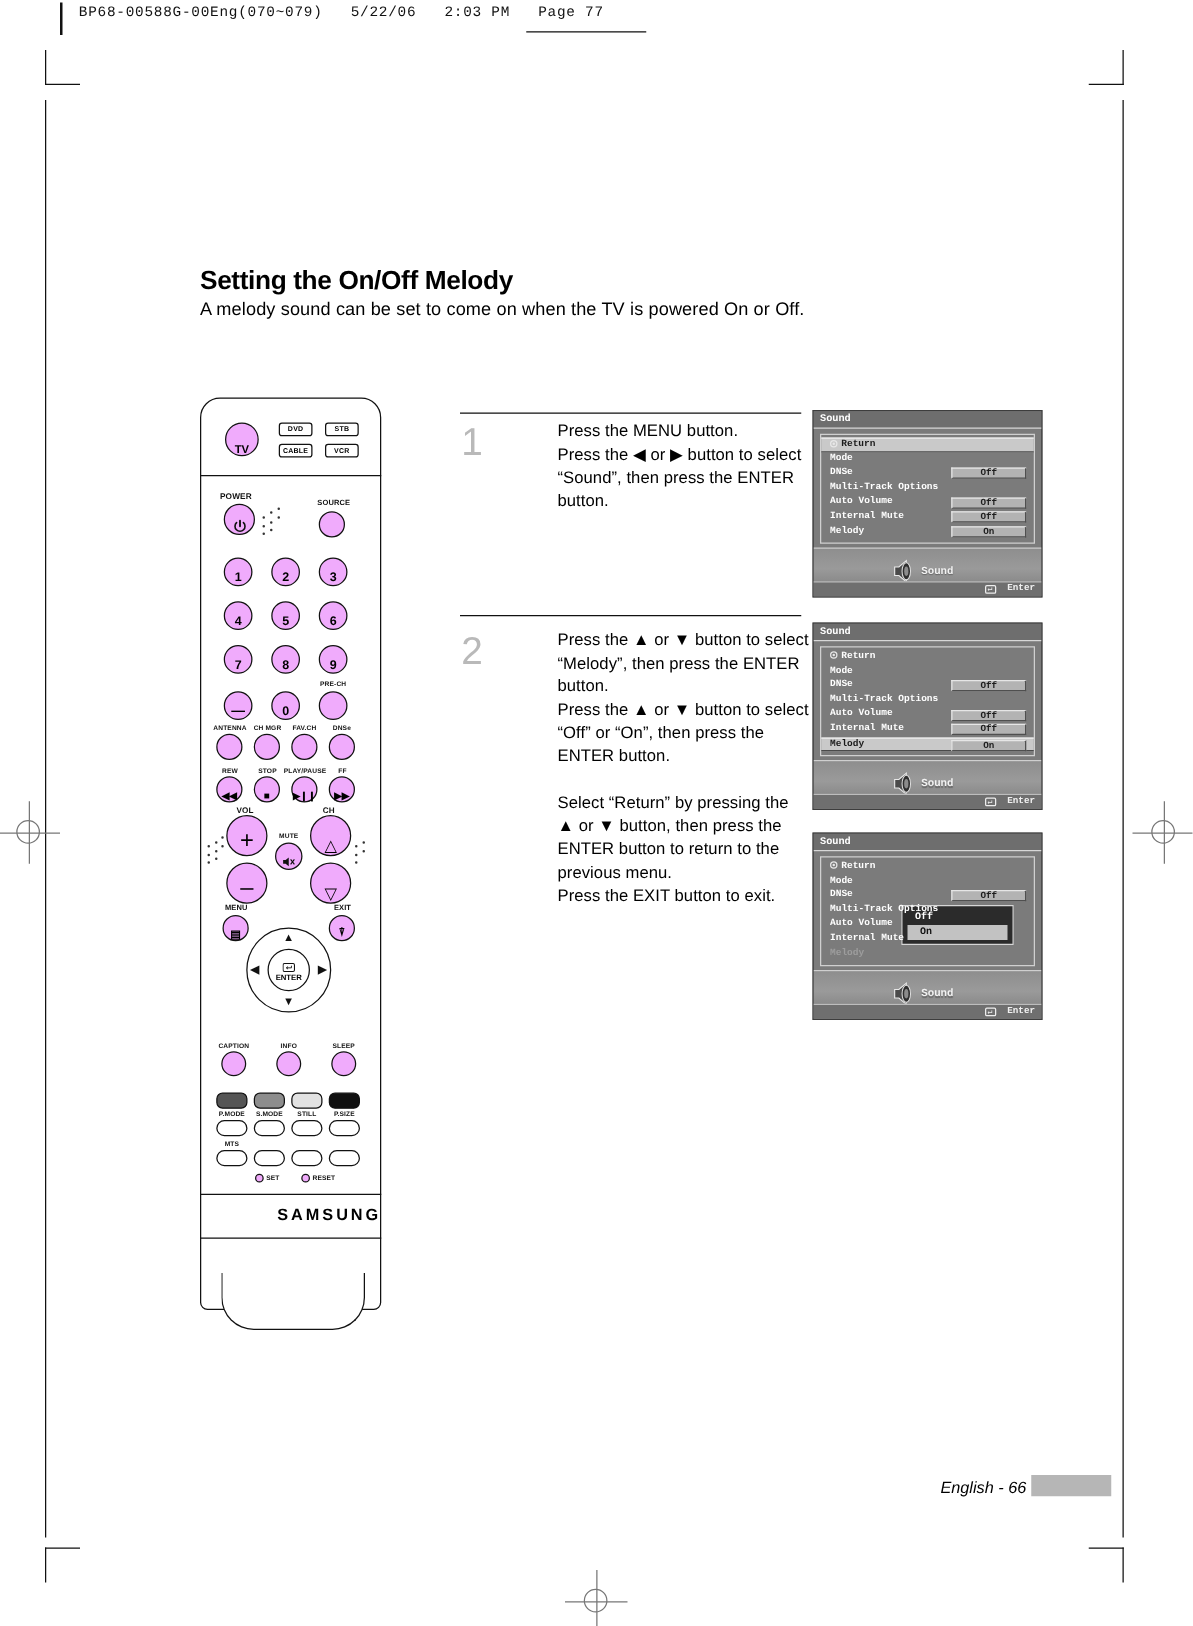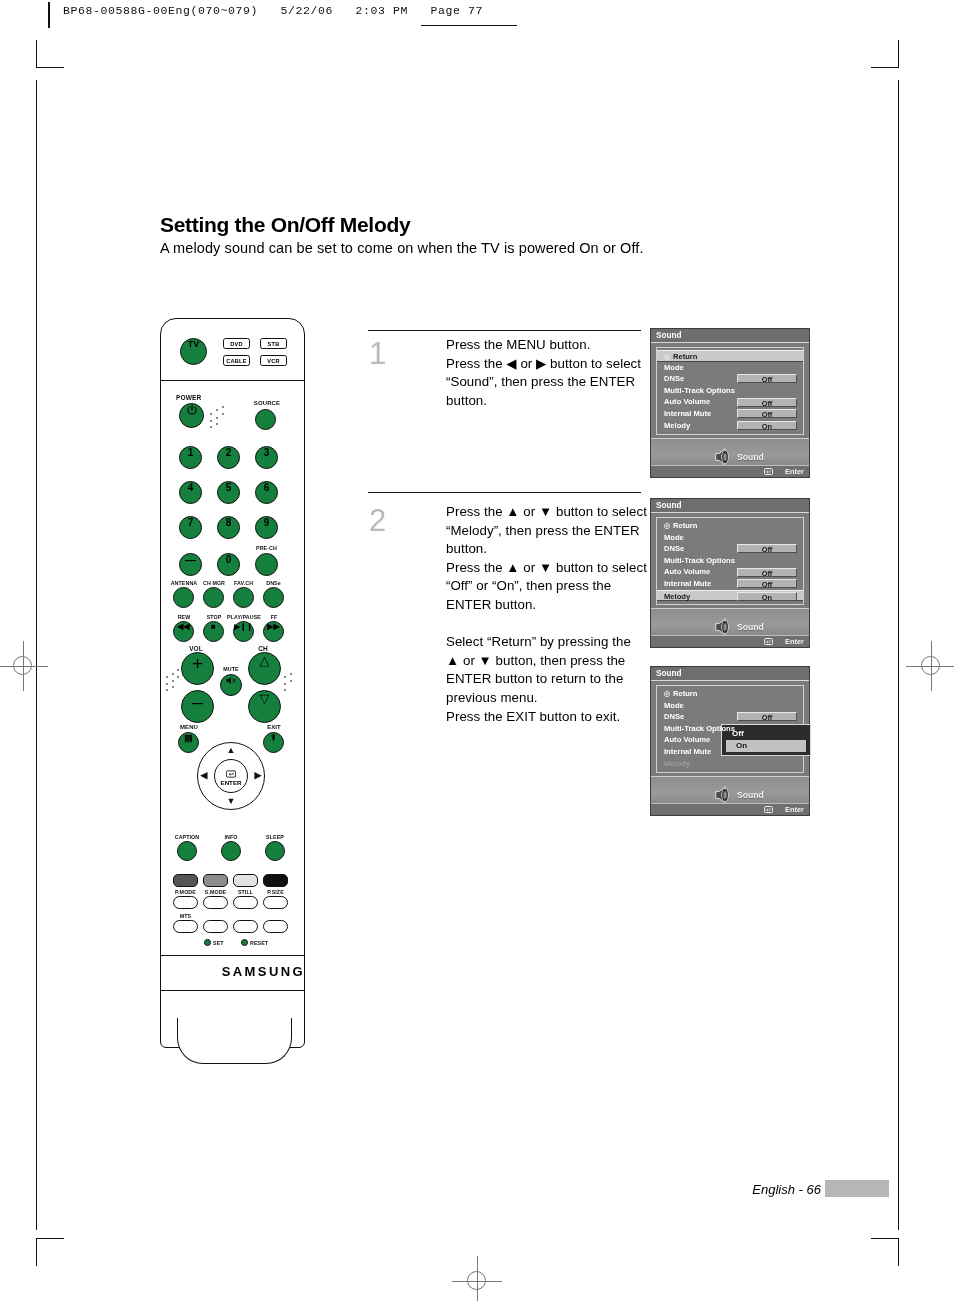--- a/index.html
+++ b/index.html
@@ -24,40 +24,40 @@
   .page-title{position:absolute;left:160px;top:213px;font-size:21px;font-weight:bold;
       letter-spacing:-.3px;font-family:"Liberation Sans",sans-serif;}
   .intro{position:absolute;left:160px;top:240px;font-size:14.5px;letter-spacing:.1px;}
 
   
   .remote-wrap{position:absolute;left:160px;top:318px;width:145px;height:730px;}
   .remote-body{position:absolute;inset:0;border:1.6px solid #111;border-radius:16px 16px 6px 6px;background:#fff;}
   .remote-foot{position:absolute;left:17px;top:700px;width:113px;height:45px;border:1.6px solid #111;
       border-top:none;border-radius:0 0 26px 26px;background:#fff;}
   .rsec{position:absolute;left:0;right:0;border-bottom:1.6px solid #111;}
-  .btn{position:absolute;border:1.4px solid #111;border-radius:50%;background:#15803d;box-sizing:border-box;
-      display:flex;align-items:flex-start;justify-content:center;font-size:9px;font-weight:bold;}
+  .btn{position:absolute;border:1.4px solid #111;border-radius:50%;background:#f0abfc;box-sizing:border-box;
+      display:flex;align-items:flex-end;justify-content:center;font-size:9px;font-weight:bold;}
   .lbl{position:absolute;font-size:5.3px;font-weight:bold;letter-spacing:.1px;text-align:center;color:#111;white-space:nowrap;}
   .srcbox{position:absolute;border:1.2px solid #111;border-radius:2.5px;font-size:5.6px;font-weight:bold;
       display:flex;align-items:center;justify-content:center;box-sizing:border-box;background:#fff;letter-spacing:.2px;}
   .dotgrid{position:absolute;width:1.7px;height:1.7px;border:.6px solid #333;border-radius:50%;box-sizing:border-box;}
   .cbtn{position:absolute;border:1.3px solid #111;border-radius:5px;box-sizing:border-box;}
   .obtn{position:absolute;border:1.3px solid #111;border-radius:7px;background:#fff;box-sizing:border-box;}
   .samsung{position:absolute;left:0;right:0;top:646px;text-align:right;font-size:13px;font-weight:bold;letter-spacing:2.4px;}
   .navring{position:absolute;border:1.4px solid #111;border-radius:50%;background:#fff;box-sizing:border-box;}
 
   
   .step{position:absolute;}
   .stepnum{position:absolute;font-size:31px;color:#b9b9b9;font-family:"Liberation Sans",sans-serif;}
   .steptxt{position:absolute;font-size:13.3px;line-height:18.6px;letter-spacing:.05px;margin-left:40px;}
   .sep{position:absolute;height:1px;background:#111;}
 
   
-  .osd{position:absolute;width:160px;border:1px solid #3d3d3d;box-sizing:border-box;
-      background:#7b7b7b;font-size:7.6px;color:#fff;}
+  .osd{position:absolute;width:184px;border:1px solid #3d3d3d;box-sizing:border-box;
+      background:#7b7b7b;font-size:7.6px;color:#fff;font-family:Liberation Mono, monospace;}
   .osd-title{height:13px;line-height:13px;padding-left:5px;font-weight:bold;font-size:8.2px;
       background:#6e6e6e;border-bottom:1px solid #d8d8d8;}
   .osd-list{margin:4px 5px 3px 5px;border:1px solid #d0d0d0;padding:2px 0 3px 0;background:#7b7b7b;}
   .osd-row{height:11.6px;line-height:11.6px;position:relative;padding-left:7px;box-sizing:border-box;font-weight:bold;}
   .osd-row.hl{background:#c9c9c9;color:#1a1a1a;border-top:1px solid #efefef;border-bottom:1px solid #4a4a4a;}
   .osd-row.dim{color:#9d9d9d;}
   .osd-row .rlbl{position:relative;z-index:2;}
   .ret-ic{display:inline-block;width:6px;height:6px;border:1px solid #e8e8e8;border-radius:50%;
       margin-right:3px;vertical-align:-.5px;box-sizing:border-box;position:relative;}
   .ret-ic:after{content:"";position:absolute;left:1px;top:1px;width:2px;height:2px;background:#e8e8e8;border-radius:50%;}

